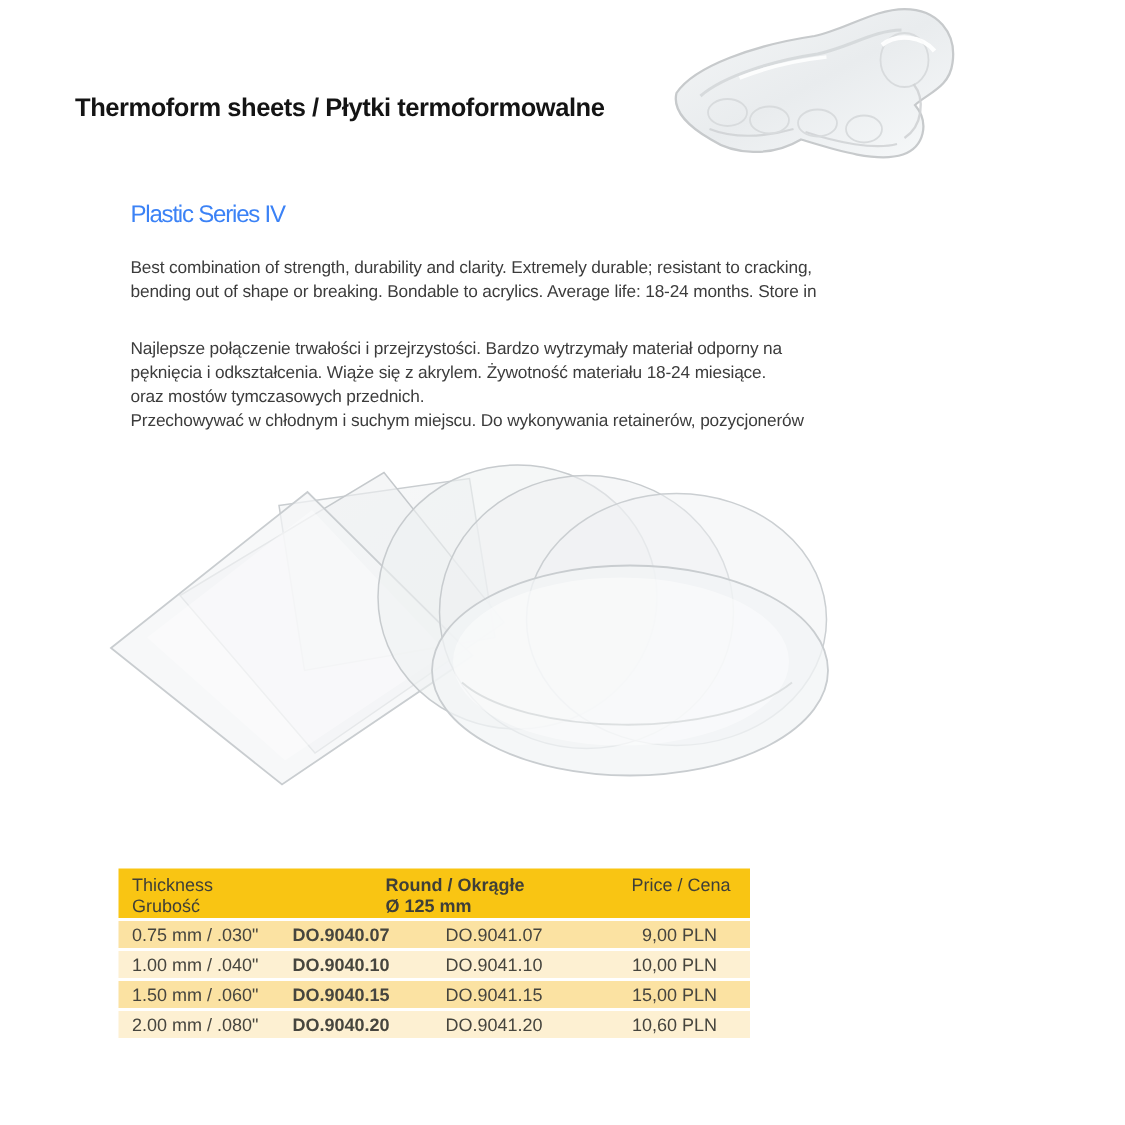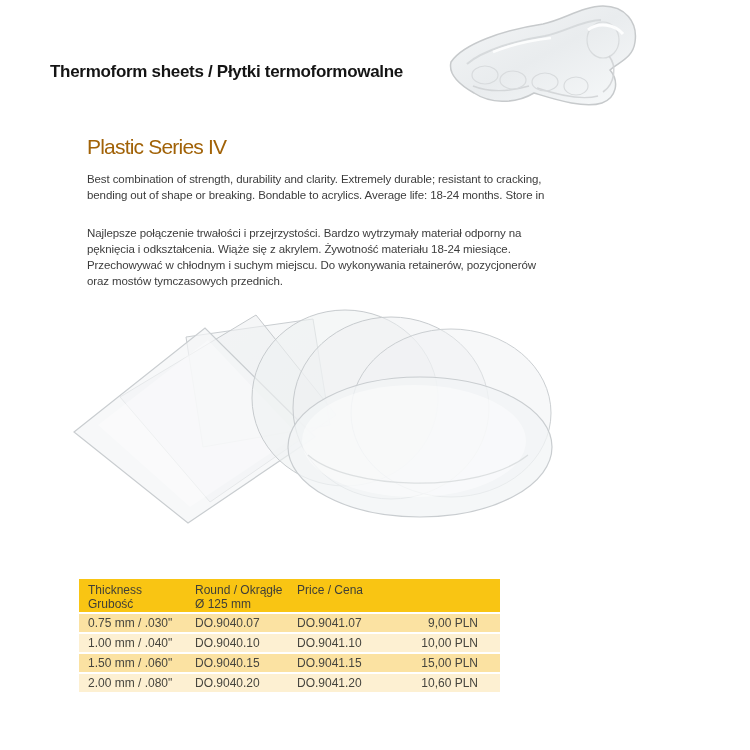--- a/index.html
+++ b/index.html
@@ -6,40 +6,40 @@
   .page{
     position:relative;width:750px;height:750px;background:#ffffff;overflow:hidden;
     font-family:"Liberation Sans",sans-serif;color:#3b3b3b;
   }
   .main-header{
     position:absolute;left:50px;top:62px;font-size:17px;font-weight:bold;
     color:#141414;letter-spacing:-0.3px;white-space:nowrap;
   }
   .retainer-photo{position:absolute;left:433px;top:0px;width:220px;height:122px;}
   .product-title{
-    position:absolute;left:87px;top:135px;font-size:21px;font-weight:normal;
-    color:#a16207;letter-spacing:-0.8px;white-space:nowrap;
+    position:absolute;left:87px;top:135px;font-size:16px;font-weight:normal;
+    color:#3b82f6;letter-spacing:-0.8px;white-space:nowrap;
   }
   .para{position:absolute;left:87px;font-size:11.5px;line-height:16px;
     color:#3c3c3c;letter-spacing:-0.1px;}
   .para-en{top:171px;}
   .para-pl{top:225px;}
   .para .line{white-space:nowrap;}
   .sheets-photo{position:absolute;left:58px;top:295px;width:515px;height:275px;}
   .price-table{position:absolute;left:79px;top:579px;width:421px;font-size:12px;}
-  .t-row,.t-header{display:flex;width:100%;}
+  .t-row,.t-header{display:flex;width:100%;justify-content:space-between;}
   .t-header{background:#F9C513;height:33px;align-items:flex-start;color:#3f3f38;
     padding-top:0;margin-bottom:2px;}
   .t-header .t-cell{padding-top:4px;line-height:14px;}
   .t-row{height:18px;align-items:center;margin-bottom:2px;color:#46453e;}
   .t-row.alt-a{background:#FBE2A2;}
   .t-row.alt-b{background:#FDF0D2;}
   .t-cell{box-sizing:border-box;overflow:hidden;white-space:nowrap;}
   .c1{width:116px;padding-left:9px;}
-  .c2{width:102px;}
+  .c2{width:102px;font-weight:bold;}
   .c3{width:124px;}
   .c4{width:79px;text-align:right;padding-right:22px;}
   .t-header .c4{padding-right:22px;}
 </style>
 </head>
 <body>
 
 <div class="page">
 
   <div class="main-header">Thermoform sheets / Płytki termoformowalne</div>
@@ -79,22 +79,22 @@
   <div class="product-title">Plastic Series IV</div>
 
   <div class="para para-en">
     <div class="line">Best combination of strength, durability and clarity. Extremely durable; resistant to cracking,</div>
     <div class="line">bending out of shape or breaking. Bondable to acrylics. Average life: 18-24 months. Store in</div>
   </div>
 
   <div class="para para-pl">
     <div class="line">Najlepsze połączenie trwałości i przejrzystości. Bardzo wytrzymały materiał odporny na</div>
     <div class="line">pęknięcia i odkształcenia. Wiąże się z akrylem. Żywotność materiału 18-24 miesiące.</div>
+    <div class="line">oraz mostów tymczasowych przednich.</div>
     <div class="line">Przechowywać w chłodnym i suchym miejscu. Do wykonywania retainerów, pozycjonerów</div>
-    <div class="line">oraz mostów tymczasowych przednich.</div>
   </div>
 
   <div class="sheets-photo">
     <svg width="515" height="275" viewBox="0 0 515 275">
       <defs>
         <linearGradient id="sh-g" x1="0" y1="0" x2="1" y2="1">
           <stop offset="0" stop-color="#f2f4f5"></stop>
           <stop offset="1" stop-color="#e7eaec"></stop>
         </linearGradient>
       </defs>

